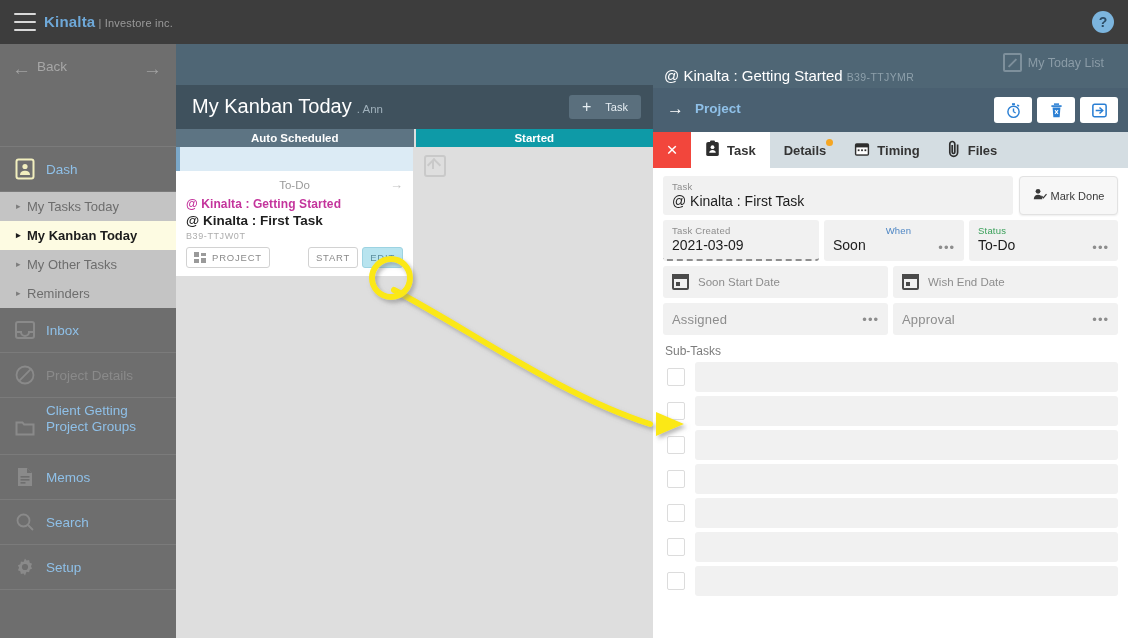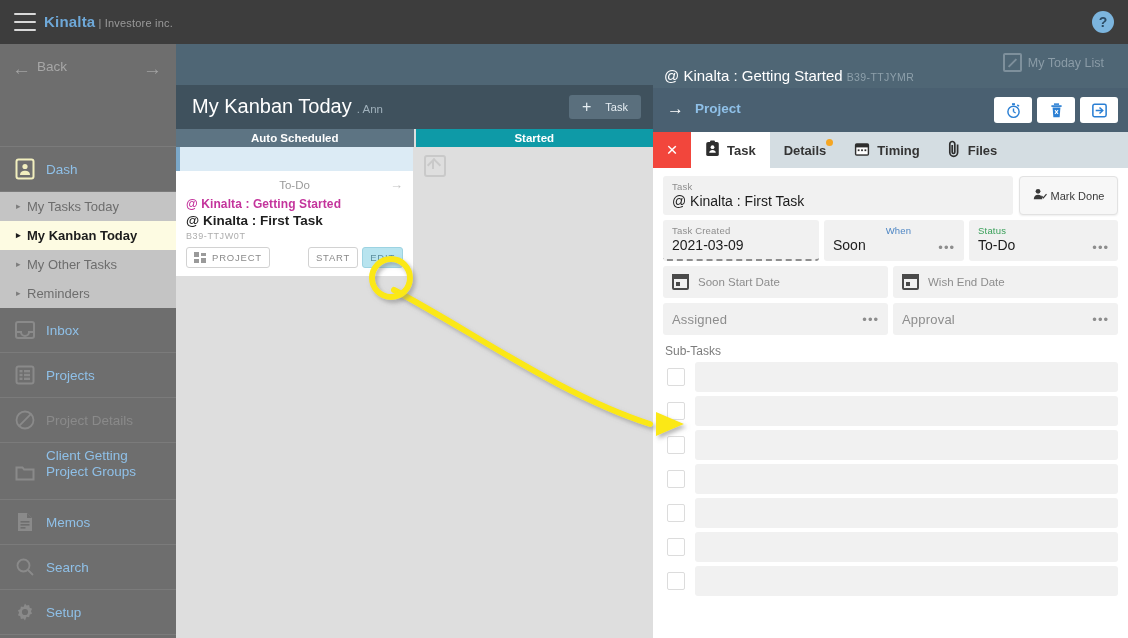--- a/index.html
+++ b/index.html
@@ -212,34 +212,20 @@
     <div class="sb-item">
       <span class="ico">
         <svg width="22" height="22" viewBox="0 0 22 22">
             <rect x="2" y="3" width="18" height="16" rx="2" fill="none" stroke="#8a8a8a" stroke-width="2"></rect>
             <path d="M2 13h5a4 4 0 008 0h5" fill="none" stroke="#8a8a8a" stroke-width="2"></path>
           </svg>
       </span>
       <span class="txt">Inbox</span>
     </div>
 
-    <div class="sb-item">
-      <span class="ico">
-        <svg width="22" height="22" viewBox="0 0 22 22">
-            <rect x="2.5" y="2.5" width="17" height="17" rx="2" fill="none" stroke="#8a8a8a" stroke-width="2"></rect>
-            <rect x="5.5" y="6" width="3" height="2.4" fill="#8a8a8a"></rect>
-            <rect x="10" y="6" width="6" height="2.4" fill="#8a8a8a"></rect>
-            <rect x="5.5" y="9.8" width="3" height="2.4" fill="#8a8a8a"></rect>
-            <rect x="10" y="9.8" width="6" height="2.4" fill="#8a8a8a"></rect>
-            <rect x="5.5" y="13.6" width="3" height="2.4" fill="#8a8a8a"></rect>
-            <rect x="10" y="13.6" width="6" height="2.4" fill="#8a8a8a"></rect>
-          </svg>
-      </span>
-      <span class="txt">Projects</span>
-    </div>
 
     <div class="sb-item dim">
       <span class="ico">
         <svg width="22" height="22" viewBox="0 0 22 22">
             <circle cx="11" cy="11" r="8.5" fill="none" stroke="#8a8a8a" stroke-width="1.8"></circle>
             <line x1="5.2" y1="16.8" x2="16.8" y2="5.2" stroke="#8a8a8a" stroke-width="1.8"></line>
           </svg>
       </span>
       <span class="txt">Project Details</span>
     </div>

